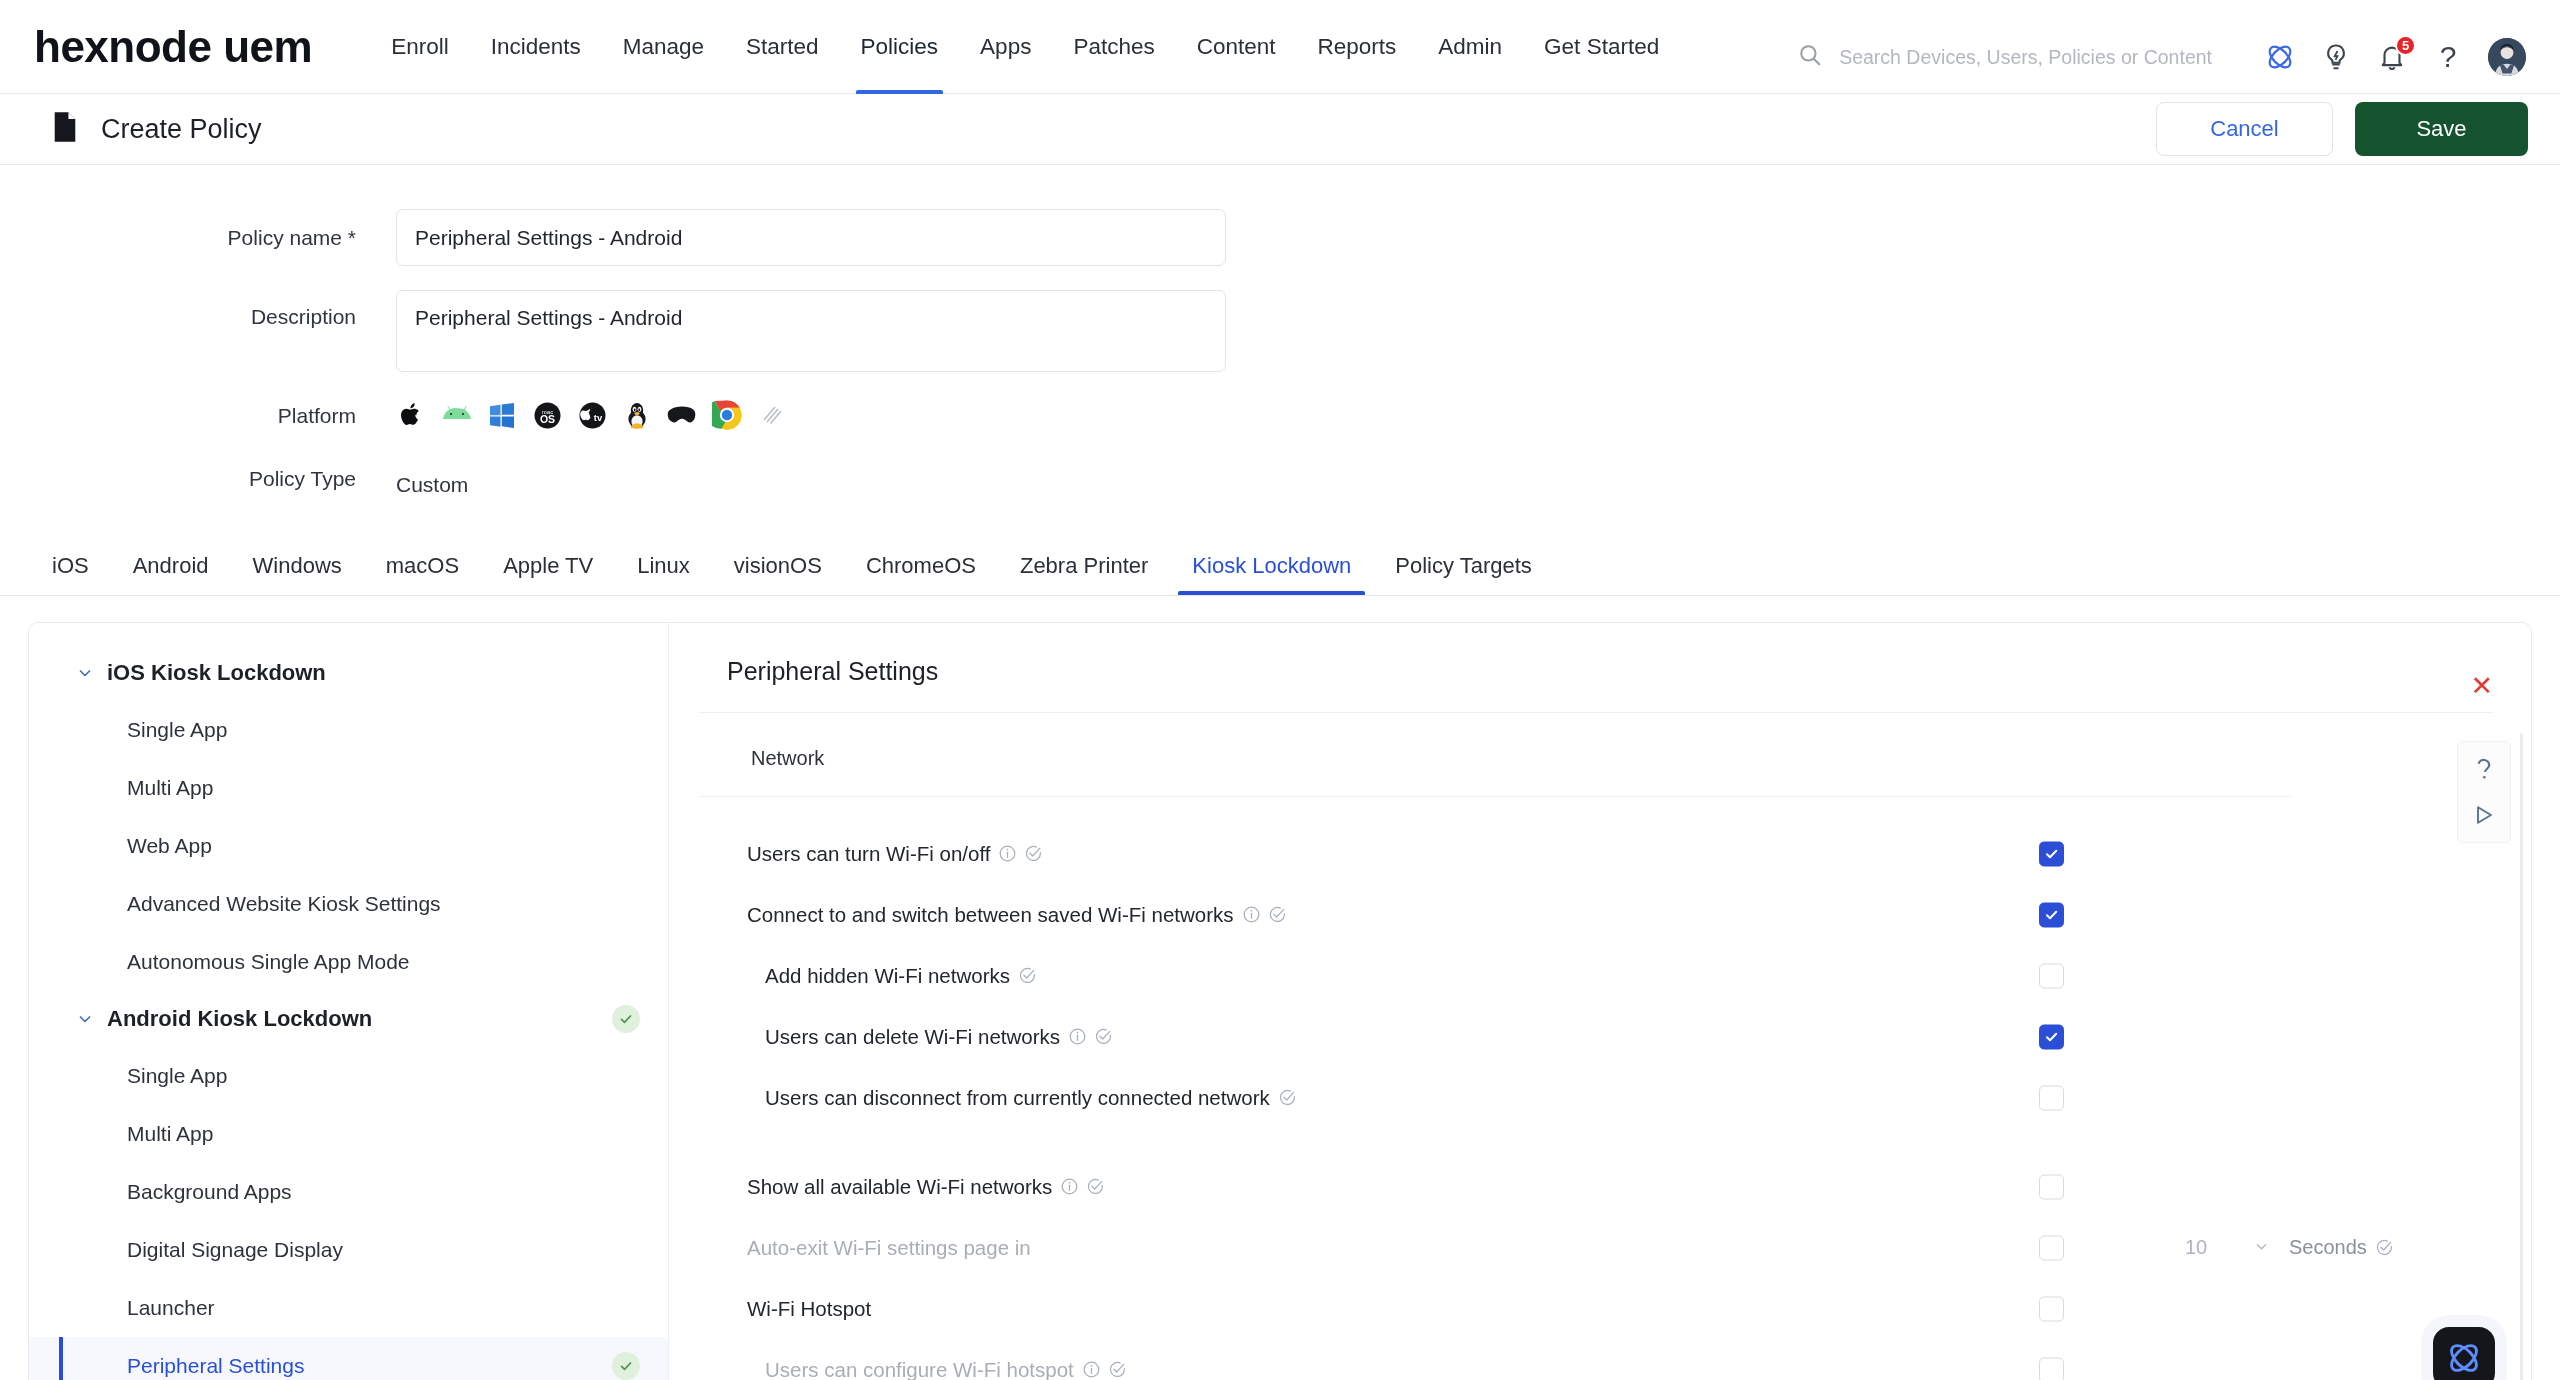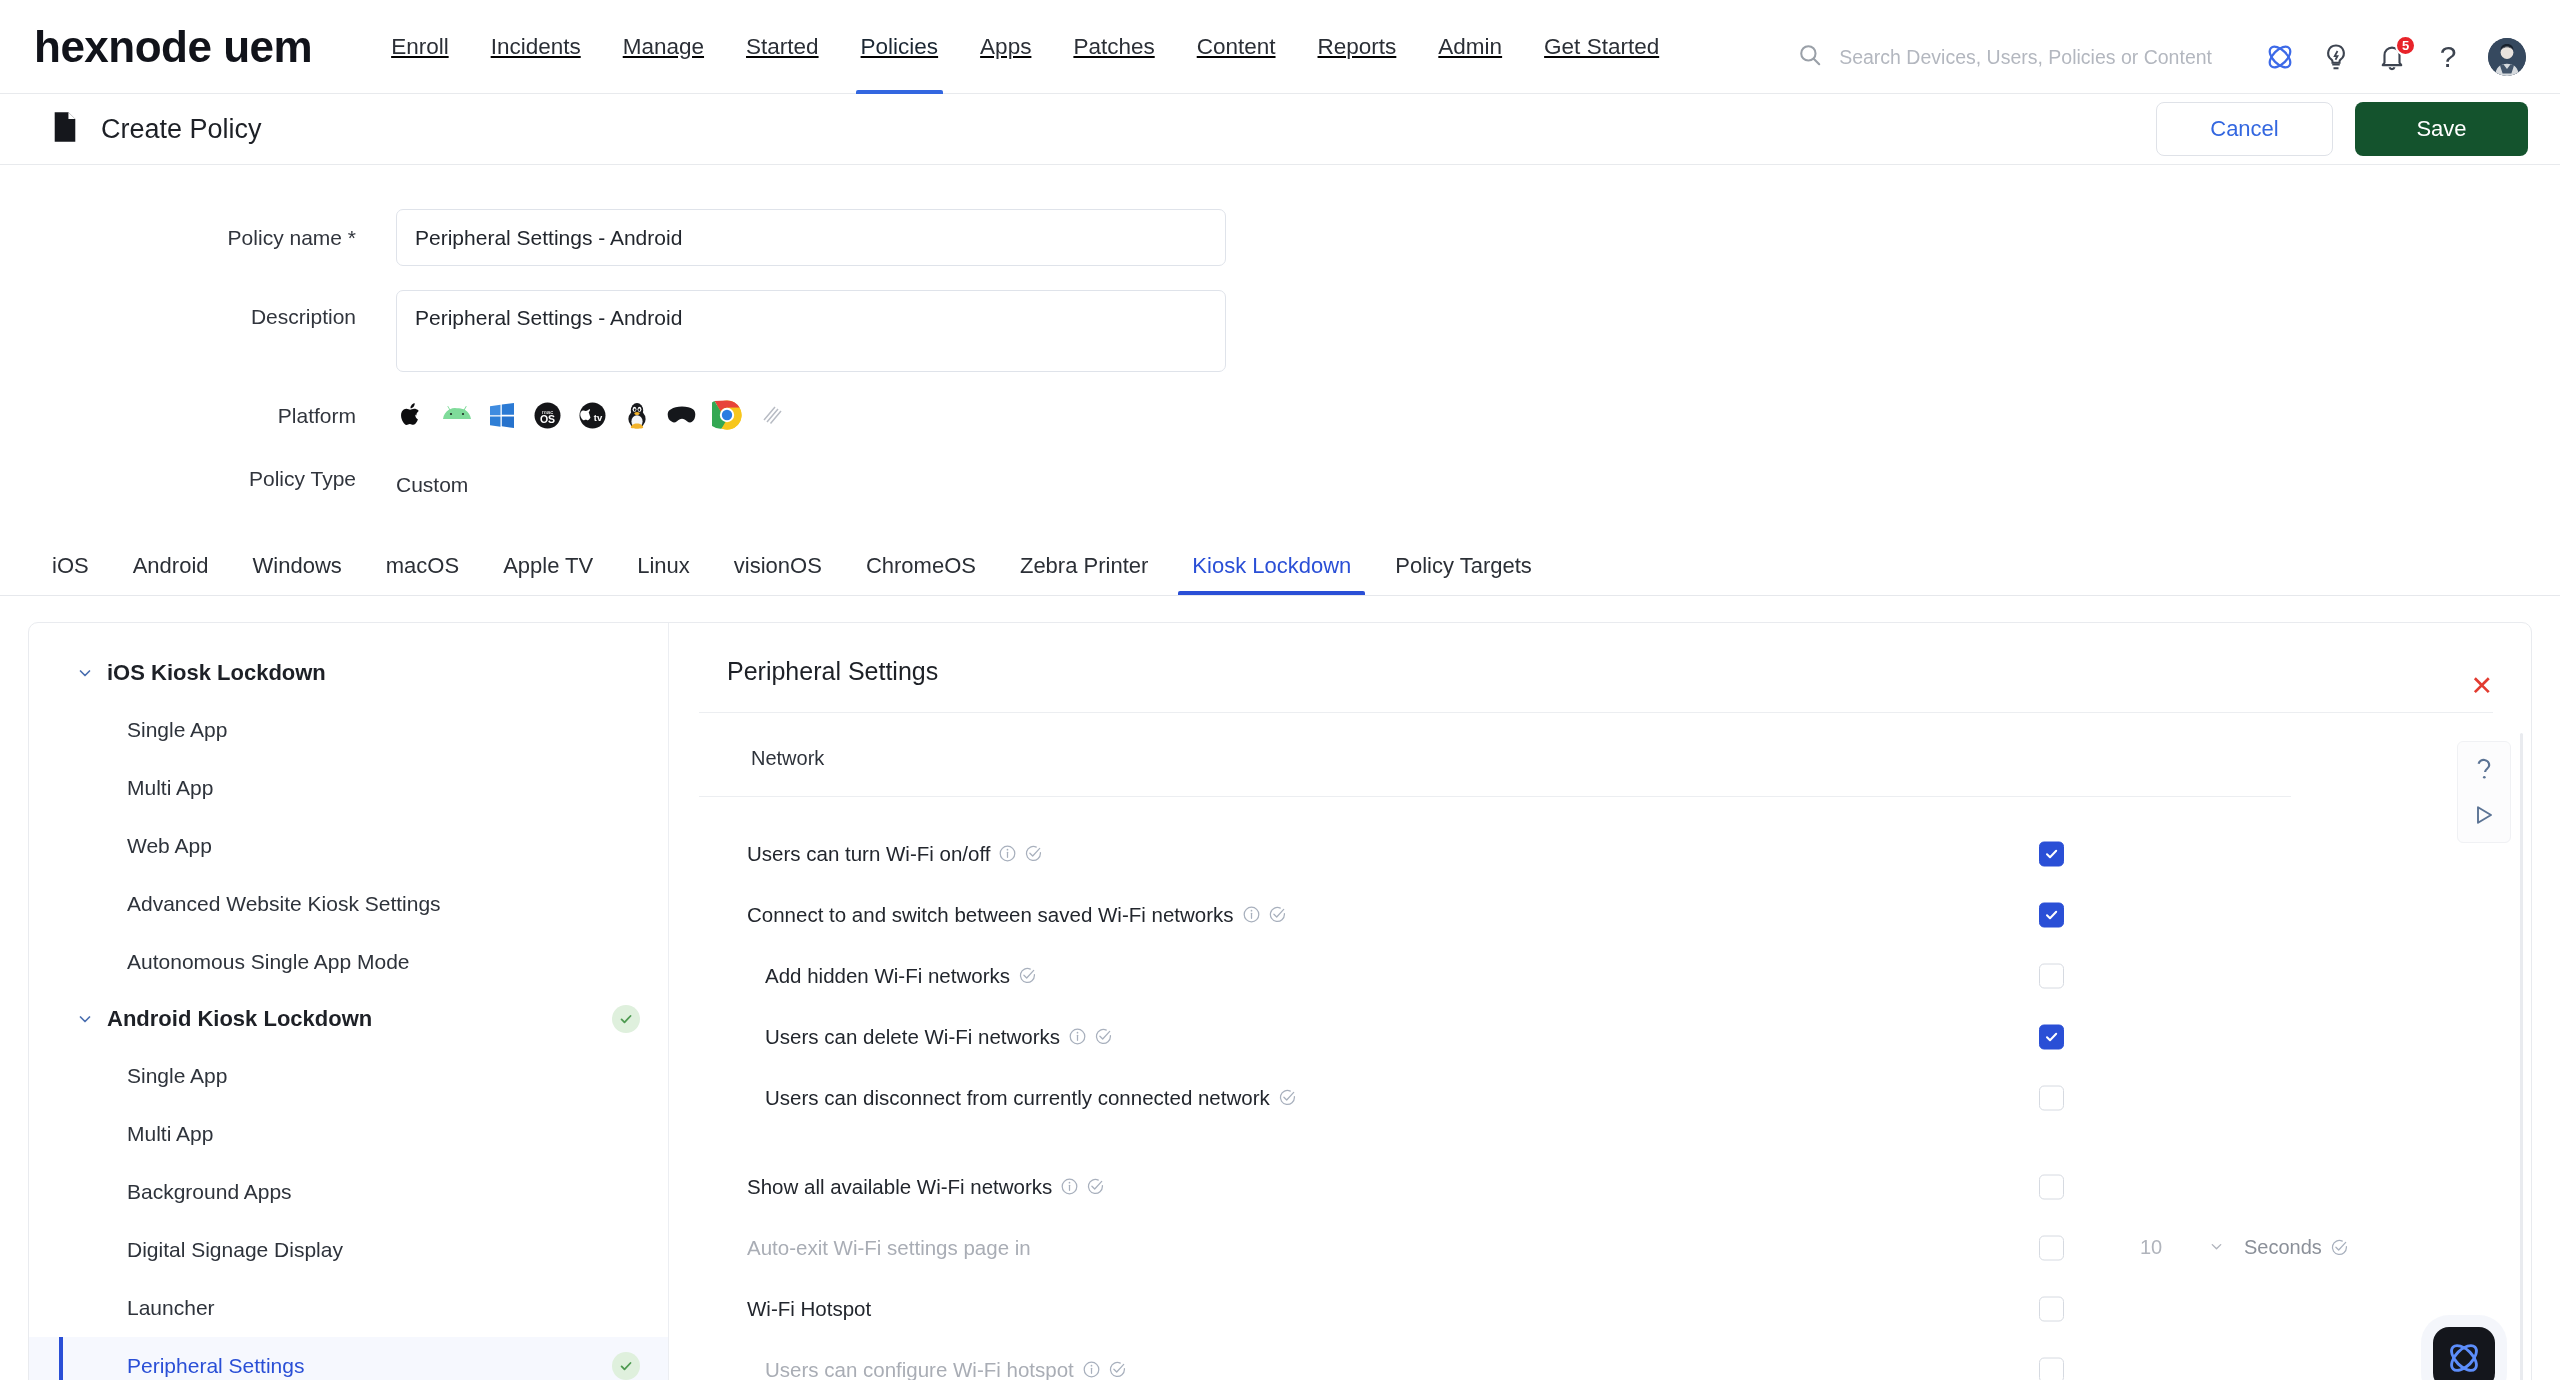--- a/index.html
+++ b/index.html
@@ -24,21 +24,20 @@
     font-size: 44px;
     font-weight: 700;
     letter-spacing: -0.5px;
     color: #11131a;
     white-space: nowrap;
   }
   .navlinks {
     display: flex; align-items: center;
     margin-left: 58px;
     height: 94px;
-    text-decoration: underline;
   }
   .navlink {
     font-size: 22.5px;
     color: #2b2f36;
     padding: 0 21px;
     height: 94px;
     display: flex; align-items: center;
     position: relative;
     white-space: nowrap;
     cursor: pointer;
@@ -242,21 +241,21 @@
     position: absolute; left: 1370px; top: 50%; transform: translateY(-50%);
   }
   .cb {
     width: 25px; height: 25px; border-radius: 5px;
     border: 1.5px solid #d6dae1; background: #fff;
     display: flex; align-items: center; justify-content: center;
     cursor: pointer;
   }
   .cb.on { background: #2a4fd6; border-color: #2a4fd6; }
   .stepper {
-    position: absolute; left: 1459px; top: 50%; transform: translateY(-50%);
+    position: absolute; left: 1504px; top: 50%; transform: translateY(-50%);
     display: flex; align-items: center;
   }
   .sel-box {
     width: 108px; height: 38px; border-radius: 6px;
     display: flex; align-items: center; justify-content: space-between;
     padding: 0 12px; font-size: 20px; color: #b0b4bc;
   }
   .unit { font-size: 20px; color: #8b9099; margin-left: 8px; }
 
   

